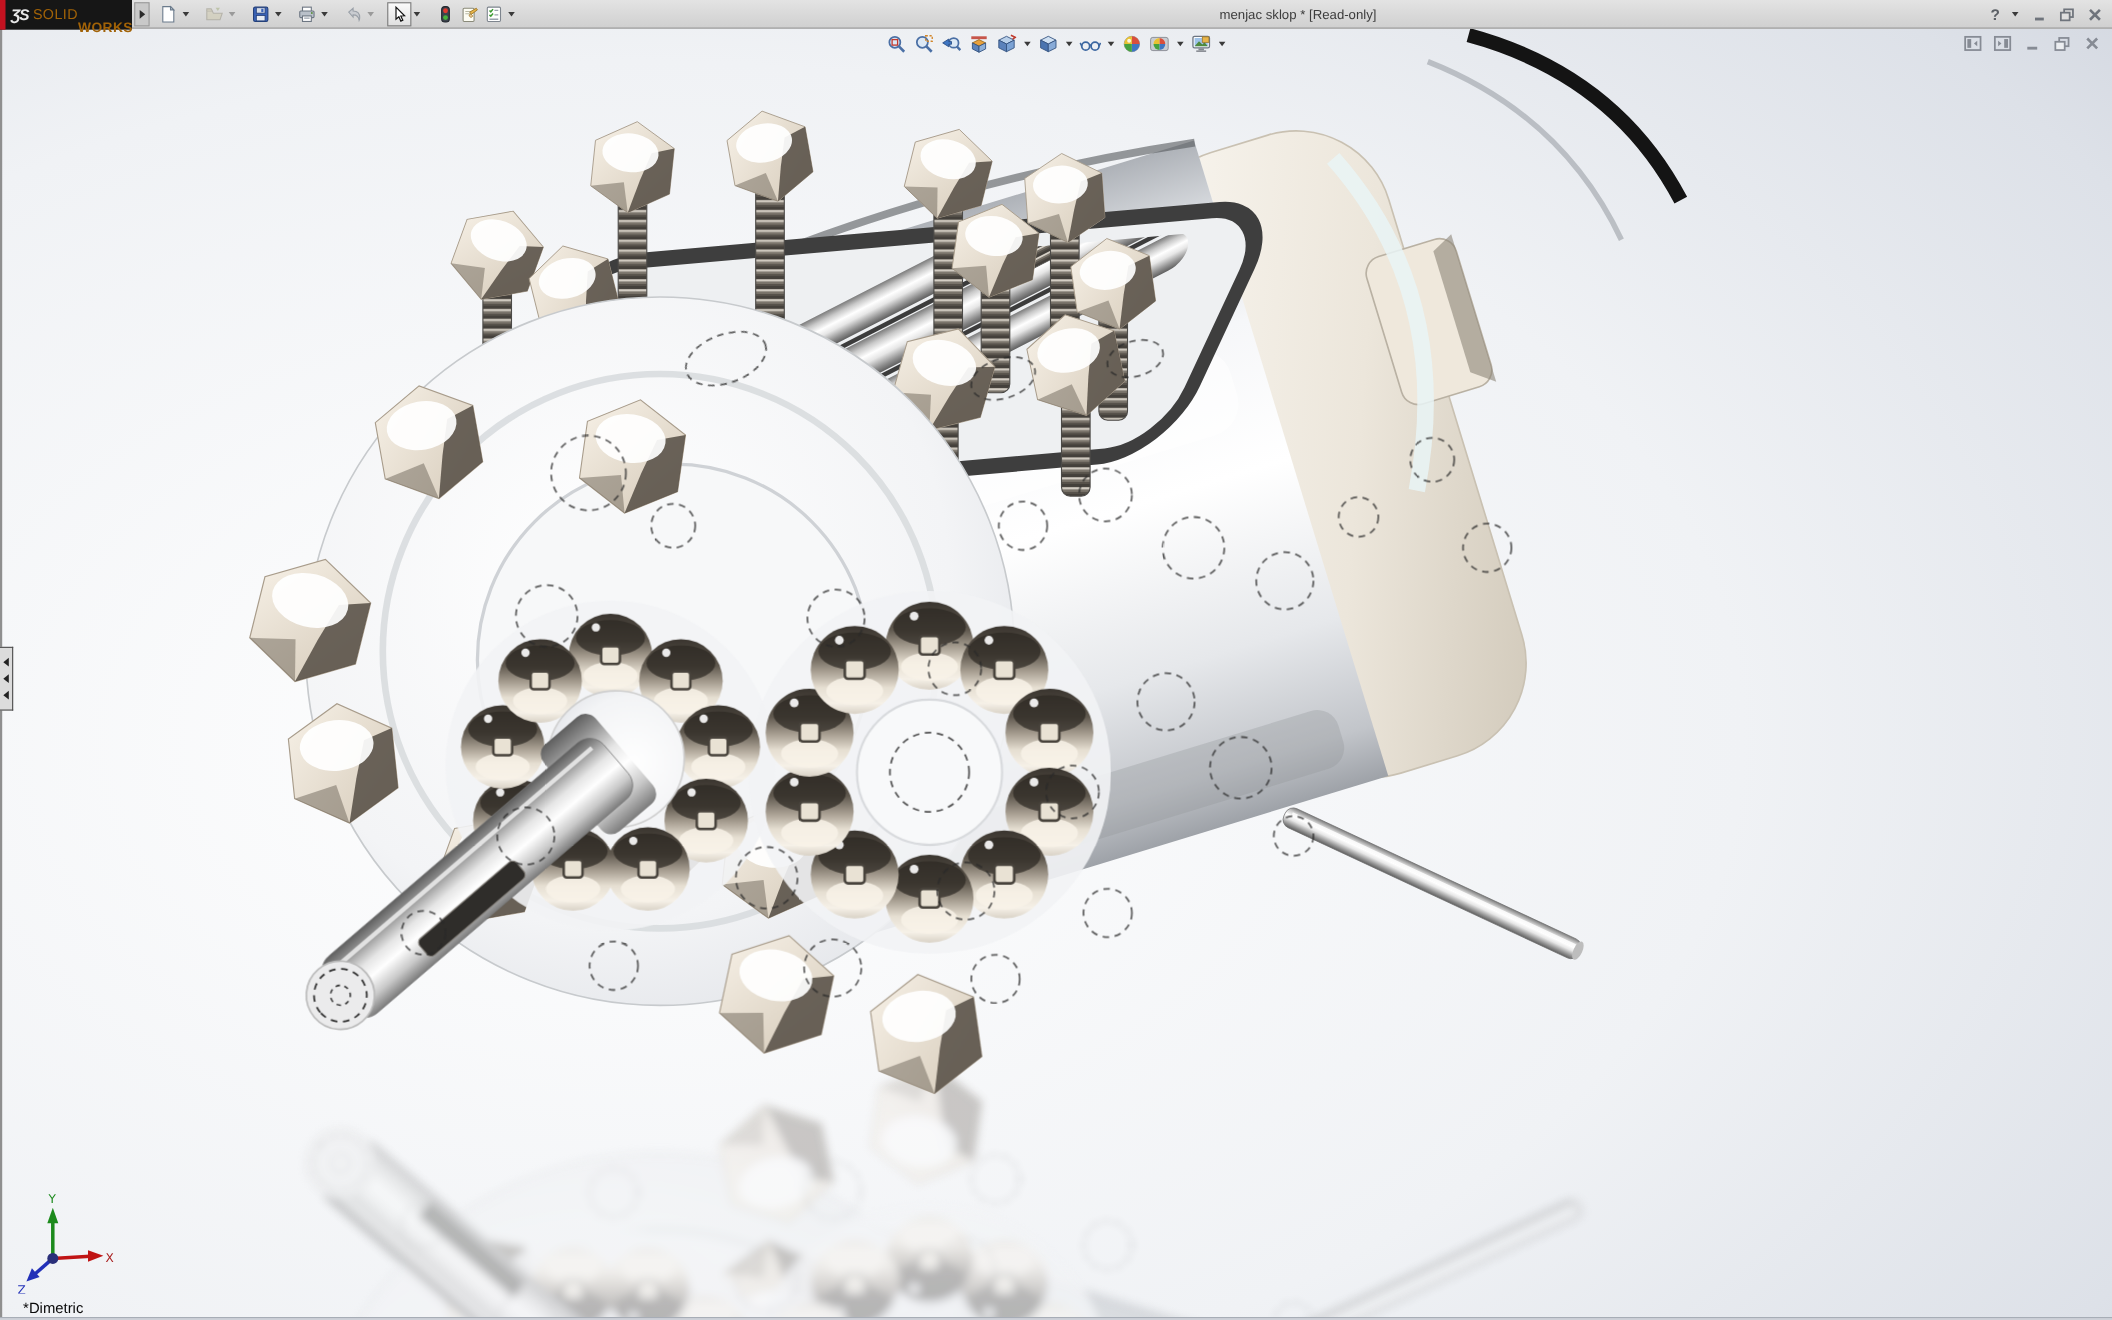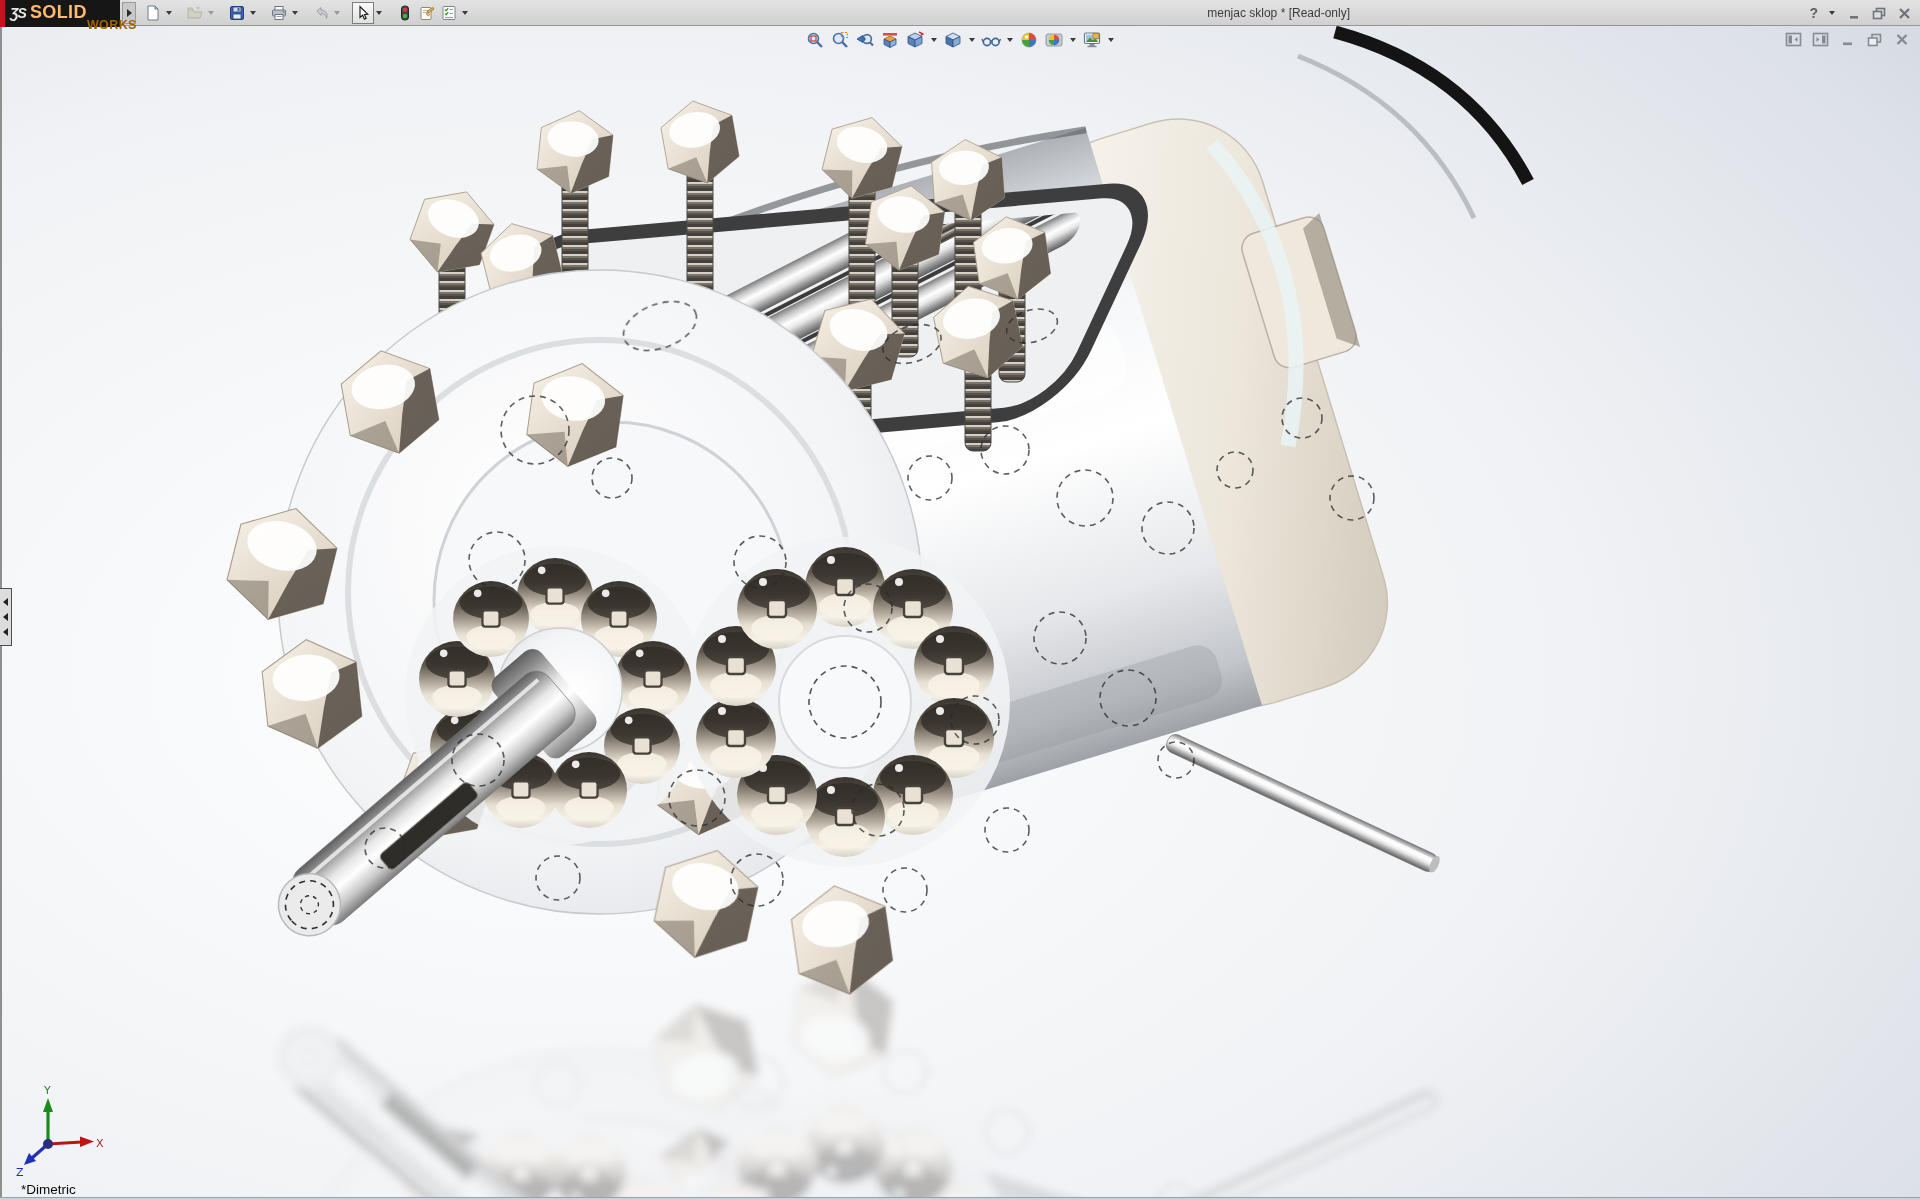--- a/index.html
+++ b/index.html
@@ -11,39 +11,39 @@
     background:linear-gradient(#e3e3e3,#d0d0d0);
     border-bottom:1px solid #969696;
     display:flex; align-items:center; z-index:10;
   }
   .logo{
     position:relative; width:120px; height:29px; background:#161616;
     display:flex; align-items:center; padding-left:10px; flex:0 0 auto; z-index:11;
   }
   .logo .stripe{ position:absolute; left:0; top:0; width:5px; height:100%; background:#c41220; }
   .logo .mark{ color:#e8e8e8; font-style:italic; font-weight:bold; font-size:14px; margin-right:4px; letter-spacing:-1px;text-align:right;}
-  .logo .t-bold{ color:#fdba74; font-weight:bold; font-size:18px; letter-spacing:.4px;}
+  .logo .t-bold{ color:#a16207; font-weight:normal; font-size:13px; letter-spacing:.4px;}
   .logo .t-light{ color:#a16207; font-weight:bold; font-size:12.5px; letter-spacing:.4px;margin-top:24px;}
   .menu-expand{
     width:14px; height:22px; margin-left:2px; background:#c9c9c9; border:1px solid #9a9a9a;
     display:flex; align-items:center; justify-content:center; cursor:pointer;
   }
   .menu-expand .tri-r{ width:0;height:0;border-top:4px solid transparent;border-bottom:4px solid transparent;border-left:5px solid #2b2b2b; }
 
   .tb-tools{ display:flex; align-items:center; margin-left:6px; }
   .tool{ width:22px; height:22px; display:flex; align-items:center; justify-content:center; border:1px solid transparent; }
   .tool.pressed{ border:1px solid #7d7d7d; background:linear-gradient(#fbfbfb,#e0e0e0); }
   .tool svg{ display:block; }
   .caret{ width:10px; height:22px; display:flex; align-items:center; justify-content:center; }
   .caret i{ width:0; height:0; border-left:3px solid transparent; border-right:3px solid transparent; border-top:4px solid #3a3a3a; }
   .caret.dim i{ border-top-color:#9a9a9a; }
   .tb-gap{ width:10px; }
 
   .win-title{
-    position:absolute; left:1010px; width:340px; text-align:right;
+    position:absolute; left:1010px; width:340px; text-align:center;
     font-size:12px; color:#3c3c3c; top:6px; white-space:nowrap;
   }
   .tb-right{ position:absolute; right:8px; top:0; height:26px; display:flex; align-items:center; gap:9px; }
   .help-glyph{ font-size:14px; font-weight:bold; color:#5c6066; cursor:pointer; }
   .winbtn{ width:16px; height:16px; display:flex; align-items:center; justify-content:center; cursor:pointer; }
 
   
   .viewport{ position:absolute; top:26px; left:0; width:1920px; height:1174px; overflow:hidden; }
   .scene{ position:absolute; top:0; left:0; width:100%; height:100%; }
   .vp-left-border{ position:absolute; left:0; top:0; width:2px; height:100%; background:#8f8f8f; z-index:3; }

